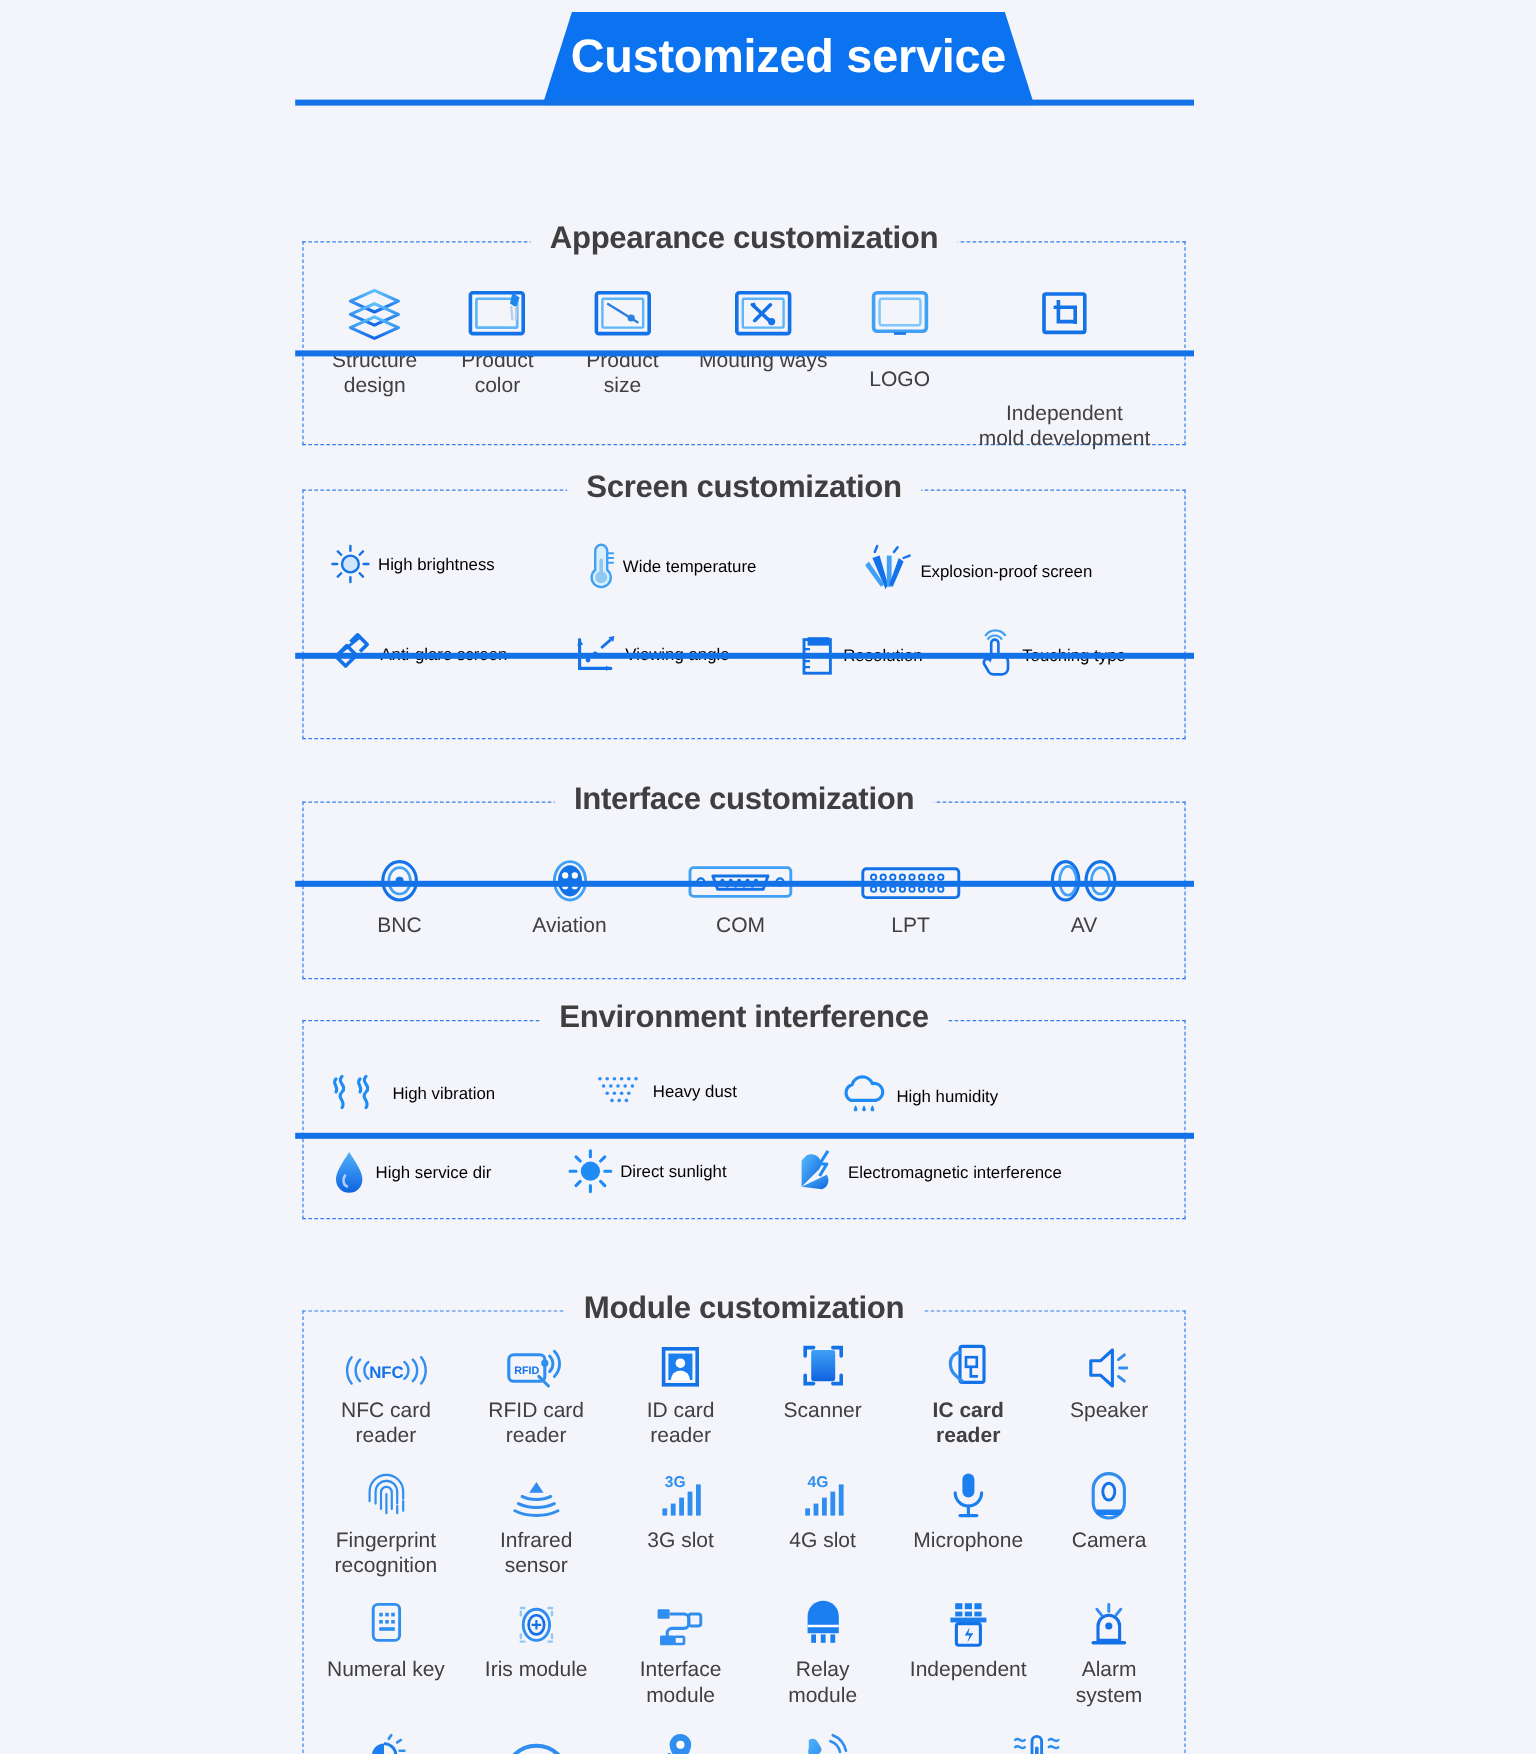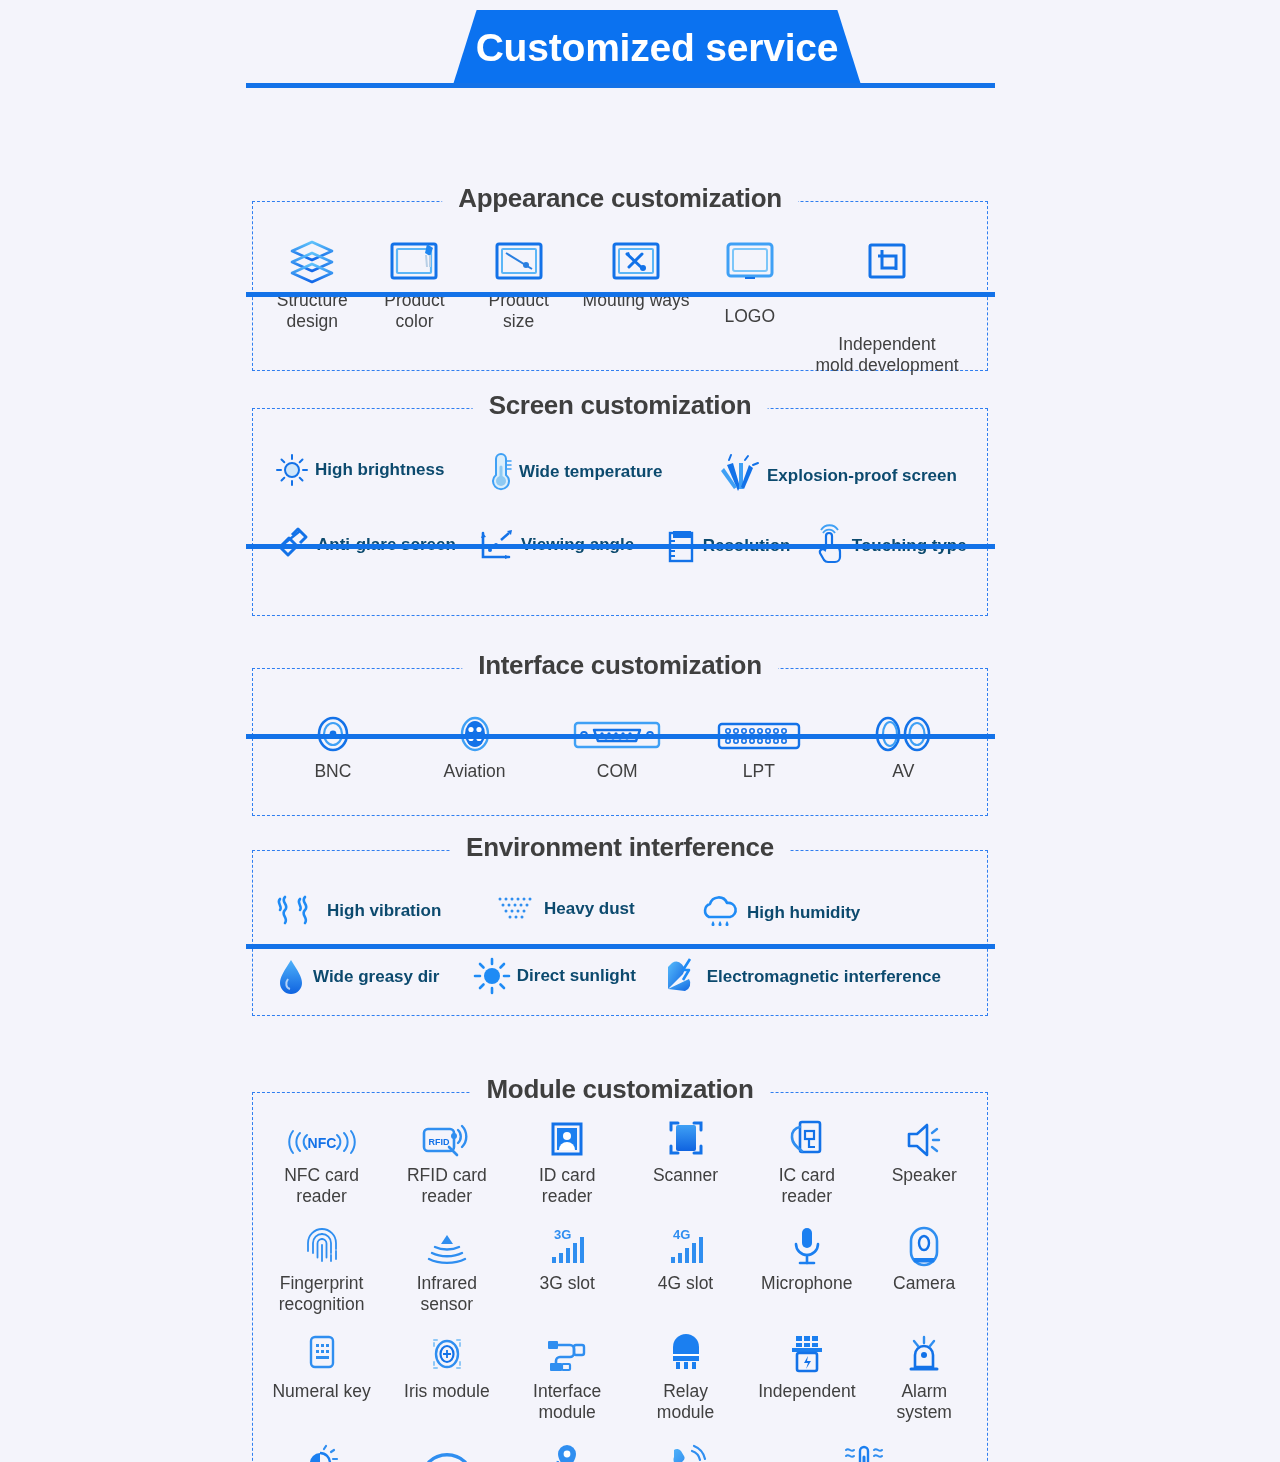--- a/index.html
+++ b/index.html
@@ -89,24 +89,23 @@
     margin-top: 6px;
   }
   .vitem .ico { height: 44px; display: flex; align-items: flex-end; justify-content: flex-start; }
 
   .hitem {
     display: flex;
     align-items: center;
     gap: 6px;
   }
   .hitem .lbl {
-    font-size: 17px;
-    color: #0c4a6e;
+    font-size: 14px;
+    color: #000000;
     white-space: nowrap;
-    font-weight: bold;
   }
   .hitem .ico { display: flex; align-items: center; justify-content: center; }
 
   svg { display: block; overflow: visible; }
 </style>
 </head>
 <body>
 
 <div class="page">
 
@@ -487,21 +486,21 @@
               <defs>
                   <linearGradient id="gDrop" x1="0" y1="0" x2="0" y2="1">
                 <stop offset="0" stop-color="#4fb2fa"></stop>
                     <stop offset="1" stop-color="#0f63e0"></stop>
                   </linearGradient>
                 </defs>
               <path d="M16 3 C9 14 5 20 5 26 a11 11 0 0 0 22 0 C27 20 23 14 16 3 Z" fill="url(#gDrop)"></path>
               <path d="M13 22 c-3 4 -2 9 2 10" fill="none" stroke="#ffffff" stroke-width="2" opacity="0.65"></path>
             </svg>
           </span>
-          <span class="lbl">Wide greasy dir</span>
+          <span class="lbl">High service dir</span>
         </div>
 
         <div class="hitem" style="width:190px;">
           <span class="ico">
             <svg width="38" height="38" viewBox="0 0 38 38">
               <circle cx="19" cy="19" r="8" fill="#1f8bf5"></circle>
               <g stroke="#1f8bf5" stroke-width="2.6" stroke-linecap="round">
                 <path d="M19 2 v5 M19 31 v5 M2 19 h5 M31 19 h5"></path>
                 <path d="M7 7 l3.5 3.5 M27.5 27.5 l3.5 3.5 M31 7 l-3.5 3.5 M10.5 27.5 l-3.5 3.5"></path>
               </g>
@@ -607,21 +606,21 @@
 
         <div class="vitem" style="width:124px;">
           <span class="ico">
             <svg width="42" height="42" viewBox="0 0 42 42">
               <rect x="14" y="5" width="20" height="30" rx="2" fill="none" stroke="#1372e8" stroke-width="2.6"></rect>
               <path d="M14 10 a9 9 0 0 0 -8 10 c0 7 6 11 10 14" fill="none" stroke="#2f8ef0" stroke-width="2.6" stroke-linecap="round"></path>
               <rect x="19" y="14" width="9" height="8" fill="none" stroke="#1372e8" stroke-width="2.2"></rect>
               <path d="M23 22 v8 h6" fill="none" stroke="#1372e8" stroke-width="2.2"></path>
             </svg>
           </span>
-          <span class="lbl" style="white-space:pre-line;">IC card
+          <span class="lbl" style="white-space:pre-line;font-weight:bold;">IC card
 reader</span>
         </div>
 
         <div class="vitem" style="width:116px;">
           <span class="ico">
             <svg width="42" height="38" viewBox="0 0 42 38">
               <path d="M6 13 h8 L24 4 v30 L14 25 H6 Z" fill="none" stroke="#1372e8" stroke-width="2.6" stroke-linejoin="round"></path>
               <g fill="none" stroke="#2f8ef0" stroke-width="2.4" stroke-linecap="round">
                 <path d="M29 12 l5 -4"></path>
                   <path d="M30 19 h6"></path>

